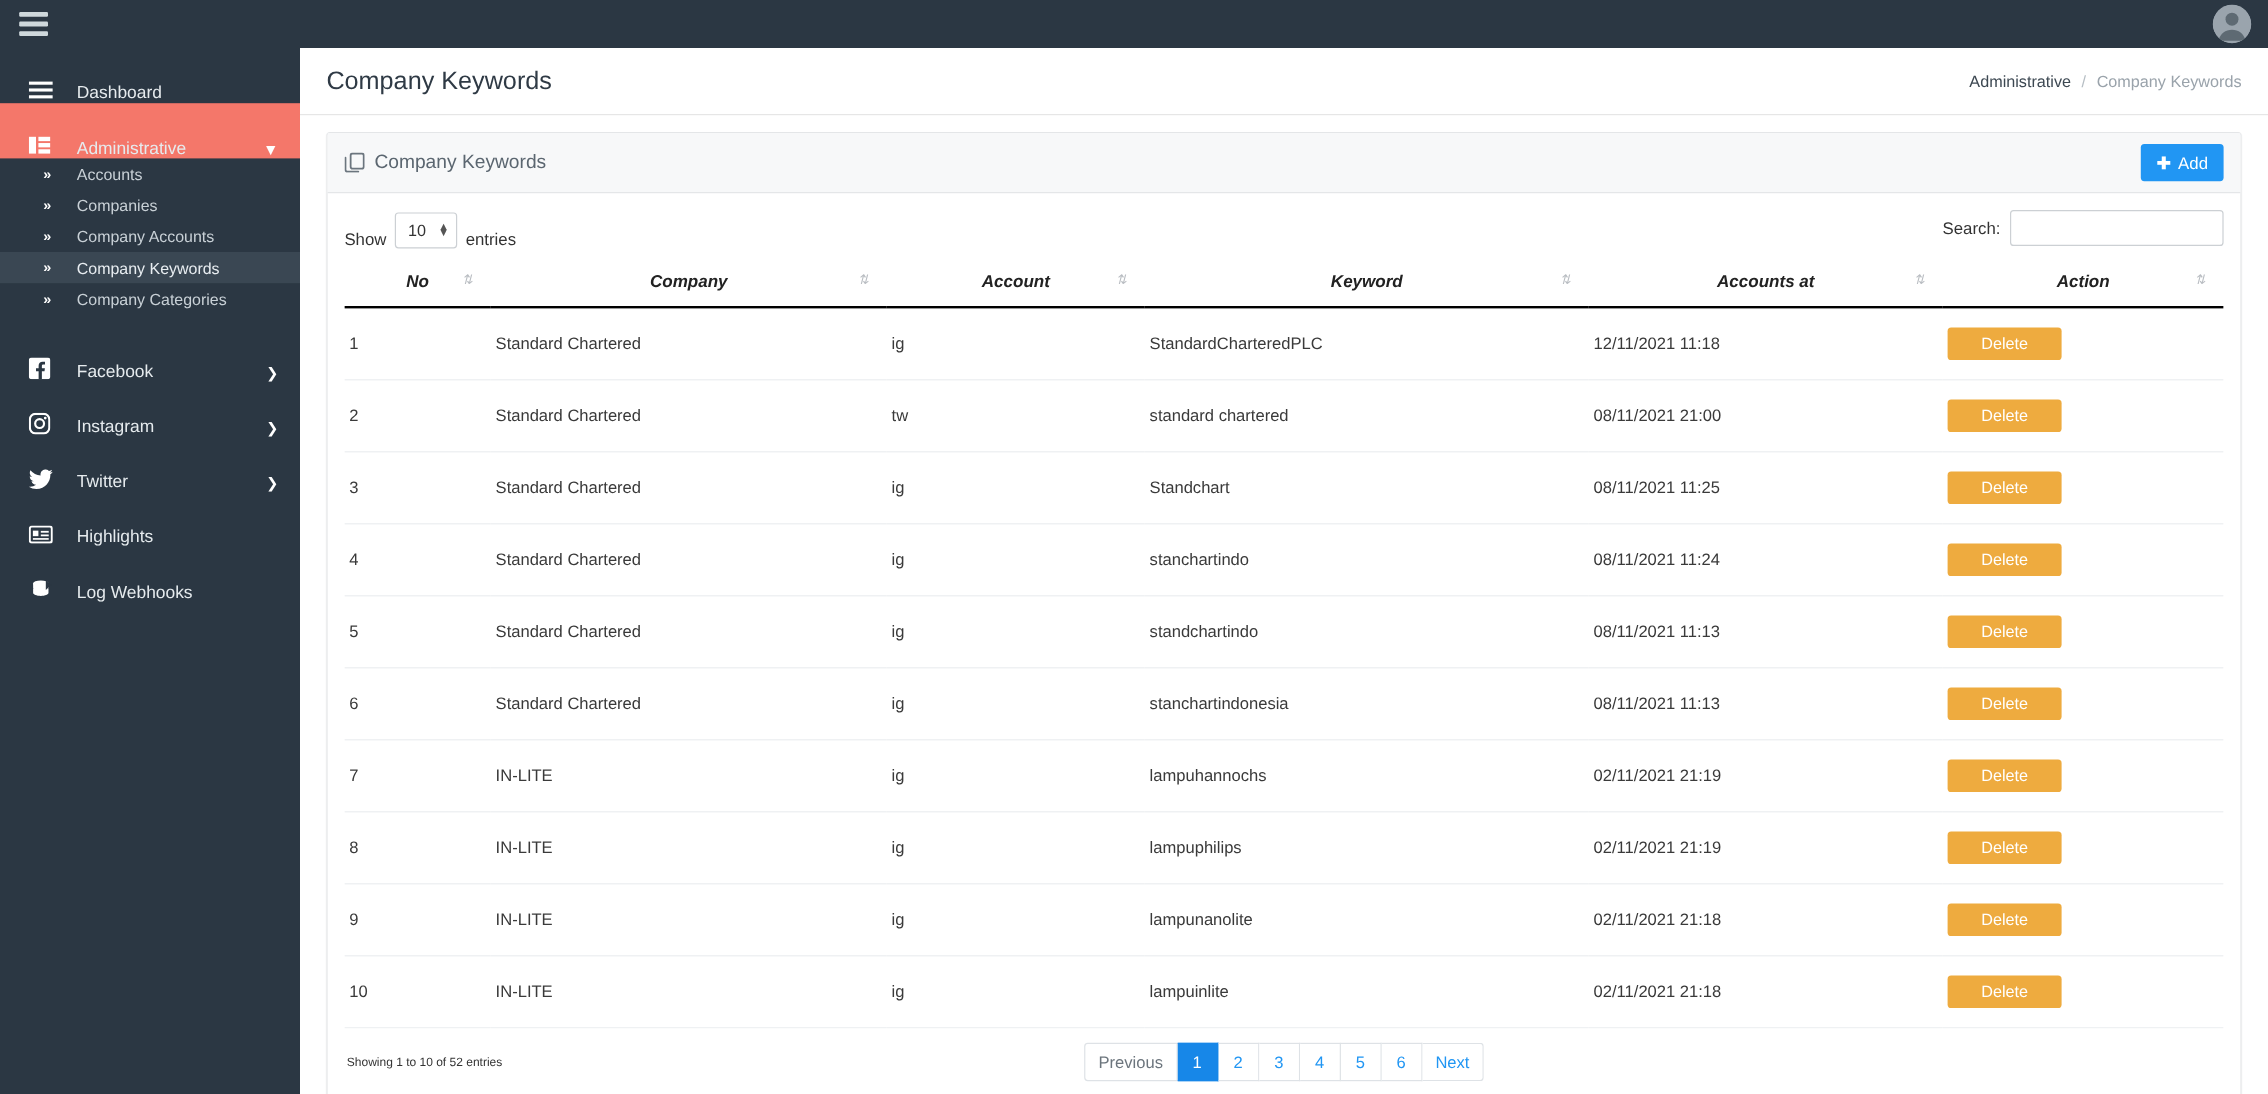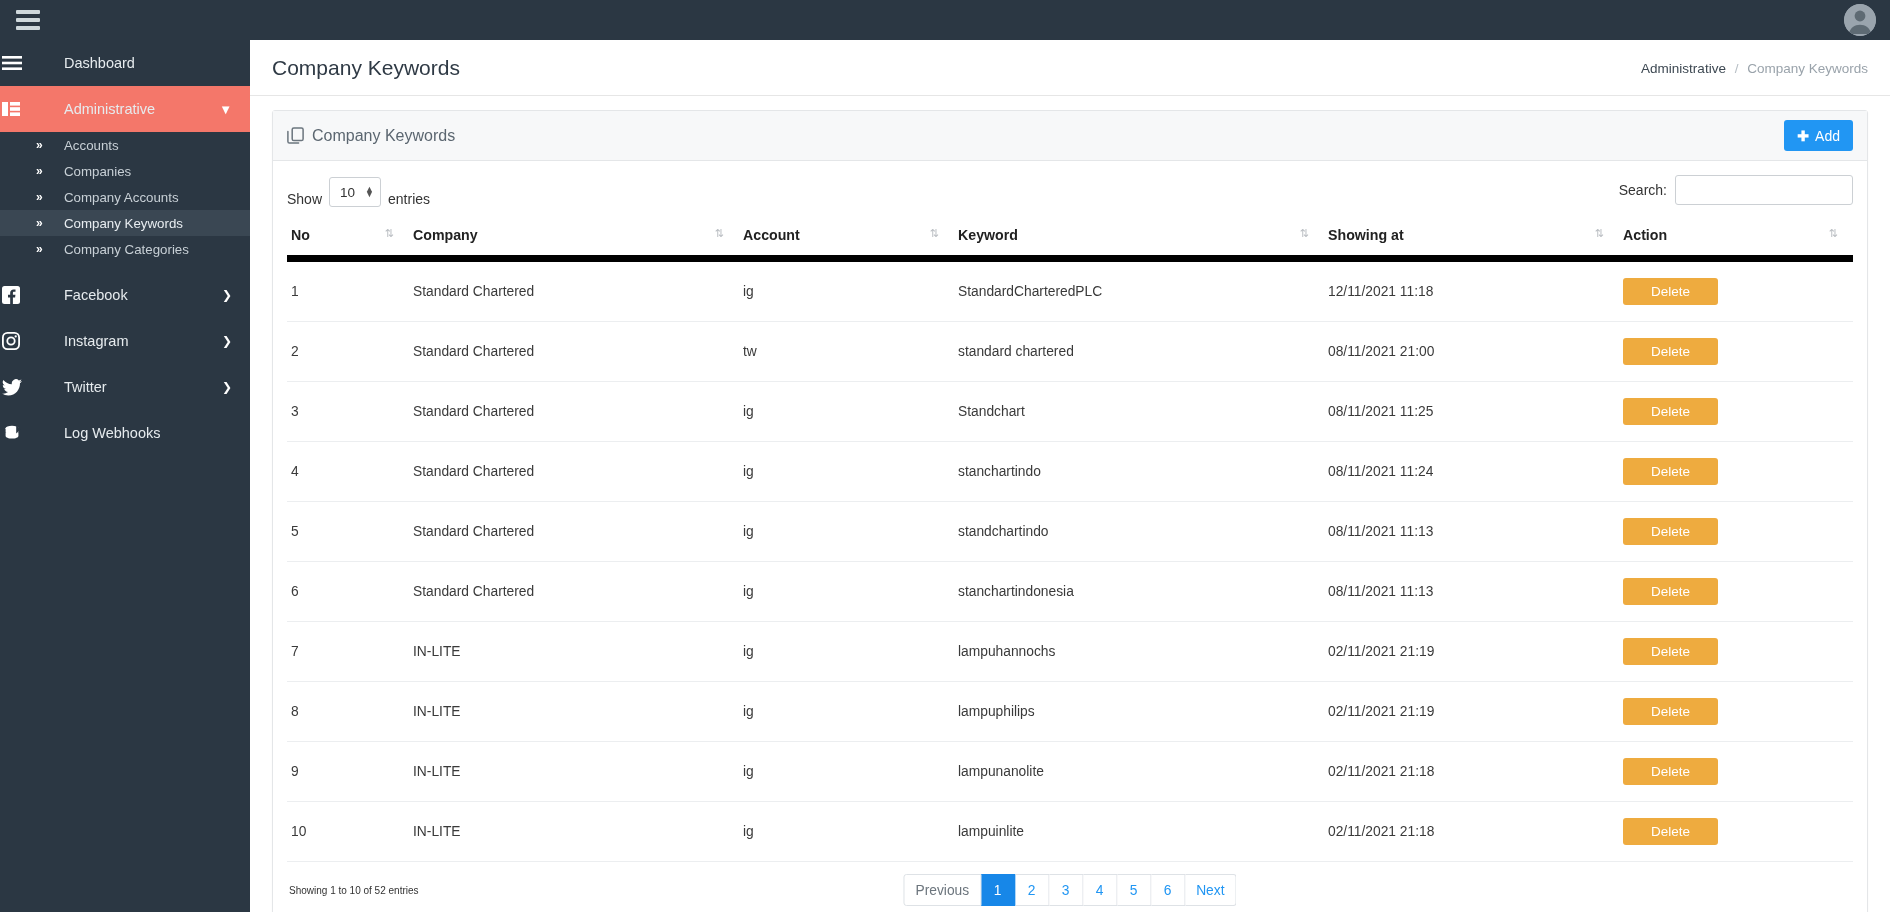--- a/index.html
+++ b/index.html
@@ -38,24 +38,24 @@
 
   
   .sidebar {
     position: absolute; top: 40px; left: 0;
     width: 250px; height: 872px;
     background: #2b3743;
     overflow: hidden;
     z-index: 15;
   }
   .nav-item {
-    display: flex; align-items: center;
-    height: 46px; padding-left: 2px;
+    display: flex; align-items: flex-end;
+    height: 46px; padding-left: 24px;
     color: #e6ebee; font-size: 14.5px;
-    cursor: pointer; position: relative; gap: 22px;
+    cursor: pointer; position: relative;
   }
   .nav-item .nav-ico {
     width: 26px; height: 22px; flex: none;
     display: flex; align-items: center; justify-content: flex-start;
     margin-right: 14px; color: #ffffff;
   }
   .nav-item.active { background: #f4776a; }
   .nav-item .chev { position: absolute; right: 18px; font-size: 12px; color: #ffffff; }
   .nav-item .chev.down { font-size: 13px; }
 
@@ -143,25 +143,25 @@
     width: 178px; height: 30px;
     border: 1px solid #ccd0d4; border-radius: 3px;
     padding: 0 8px; font-size: 13.5px; font-family: inherit;
     outline: none; background: #fff;
   }
 
   
   .tbl-scroll { overflow: hidden; margin-top: 8px; }
   table.dt { width: 100%; border-collapse: collapse; table-layout: fixed; }
   table.dt th {
-    text-align: left;
+    text-align: center;
     font-size: 14.2px; color: #222; font-weight: 700;
     padding: 10px 4px 12px 4px;
-    border-bottom: 7px solid #000000;
-    position: relative; cursor: pointer; white-space: nowrap;
+    border-bottom: 2px solid #000000;
+    position: relative; cursor: pointer; white-space: nowrap; font-style: italic;
   }
   table.dt th .sortico {
     position: absolute; right: 16px; top: 10px;
     color: #b9bdc2; font-size: 11px; letter-spacing: -1px; font-weight: 400;
   }
   table.dt td {
     font-size: 13.8px; color: #3a3a3a;
     padding: 16px 4px;
     border-bottom: 1px solid #eceef0;
     vertical-align: middle; white-space: nowrap; overflow: hidden;
@@ -290,20 +290,32 @@
   <div class="nav-item">
     <span class="nav-ico">
       <svg viewBox="0 0 20 17" width="20" height="17">
         <path d="M20 2.1a8 8 0 0 1-2.36.65A4.1 4.1 0 0 0 19.44.5a8.2 8.2 0 0 1-2.6 1A4.1 4.1 0 0 0 9.85 5.2 11.65 11.65 0 0 1 1.4.93a4.1 4.1 0 0 0 1.27 5.48A4.05 4.05 0 0 1 .8 5.9v.05a4.1 4.1 0 0 0 3.3 4.02 4.1 4.1 0 0 1-1.86.07 4.11 4.11 0 0 0 3.84 2.85A8.25 8.25 0 0 1 0 14.6a11.62 11.62 0 0 0 6.29 1.85c7.55 0 11.68-6.26 11.68-11.69l-.01-.53A8.35 8.35 0 0 0 20 2.1z" fill="#ffffff"></path>
       </svg>
     </span>
     <span>Twitter</span>
     <span class="chev">❯</span>
   </div>
 
+  <div class="nav-item">
+    <span class="nav-ico">
+      <svg viewBox="0 0 20 15" width="20" height="15">
+        <rect x="0.8" y="0.8" width="18.4" height="13.4" rx="1.8" fill="none" stroke="#ffffff" stroke-width="1.7"></rect>
+        <rect x="3.4" y="4.2" width="4.6" height="4.6" fill="#ffffff"></rect>
+        <rect x="10" y="4.4" width="6.6" height="1.5" fill="#ffffff"></rect>
+        <rect x="10" y="7.4" width="6.6" height="1.5" fill="#ffffff"></rect>
+        <rect x="3.4" y="10.4" width="13.2" height="1.4" fill="#ffffff"></rect>
+      </svg>
+    </span>
+    <span>Highlights</span>
+  </div>
 
   <div class="nav-item">
     <span class="nav-ico">
       <svg viewBox="0 0 20 18" width="20" height="18">
         <ellipse cx="10" cy="4.3" rx="6.4" ry="2.6" fill="#ffffff"></ellipse>
         <path d="M3.6 4.3v3.4c0 1.44 2.87 2.6 6.4 2.6s6.4-1.16 6.4-2.6V4.3" fill="#ffffff"></path>
         <path d="M3.6 8.6v3.4c0 1.44 2.87 2.6 6.4 2.6s6.4-1.16 6.4-2.6V8.6" fill="#ffffff"></path>
         <path d="M14.2 1.5 18.6 5.6 14.2 9.6z" fill="#2b3743"></path>
       </svg>
     </span>
@@ -375,21 +387,21 @@
                 </th>
                 <th class="col-account">
                   <span>Account</span>
                   <span class="sortico">⇅</span>
                 </th>
                 <th class="col-keyword">
                   <span>Keyword</span>
                   <span class="sortico">⇅</span>
                 </th>
                 <th class="col-created">
-                  <span>Showing at</span>
+                  <span>Accounts at</span>
                   <span class="sortico">⇅</span>
                 </th>
                 <th class="col-action">
                   <span>Action</span>
                   <span class="sortico">⇅</span>
                 </th>
               </tr>
             </thead>
             <tbody id="tbody">
                 <tr>

